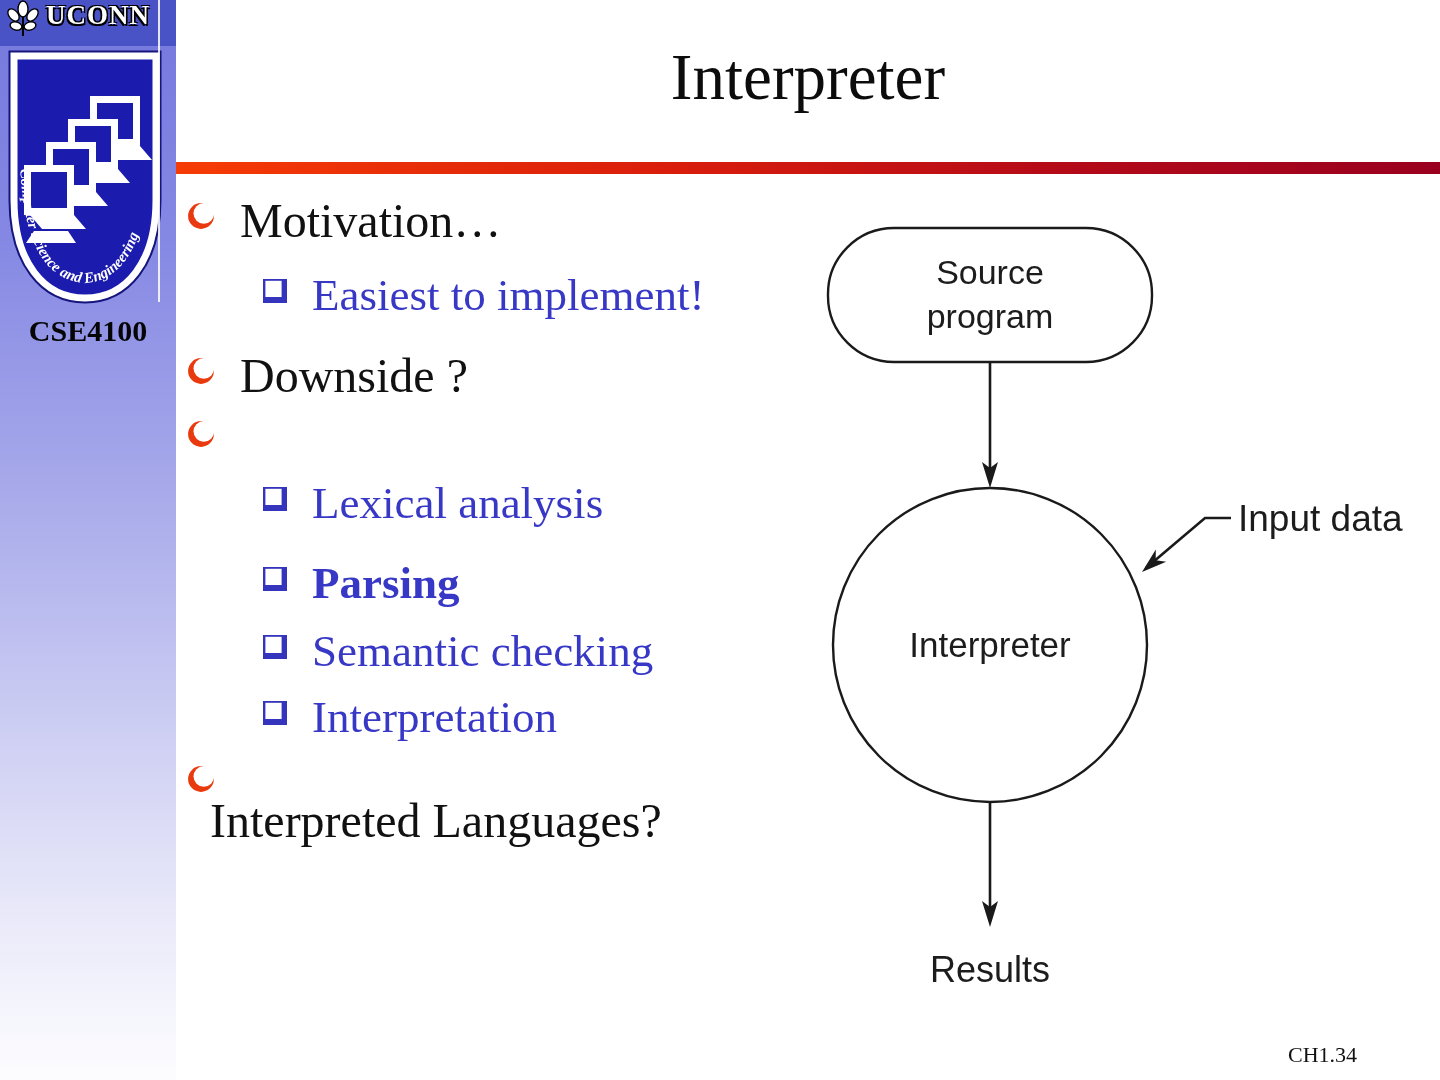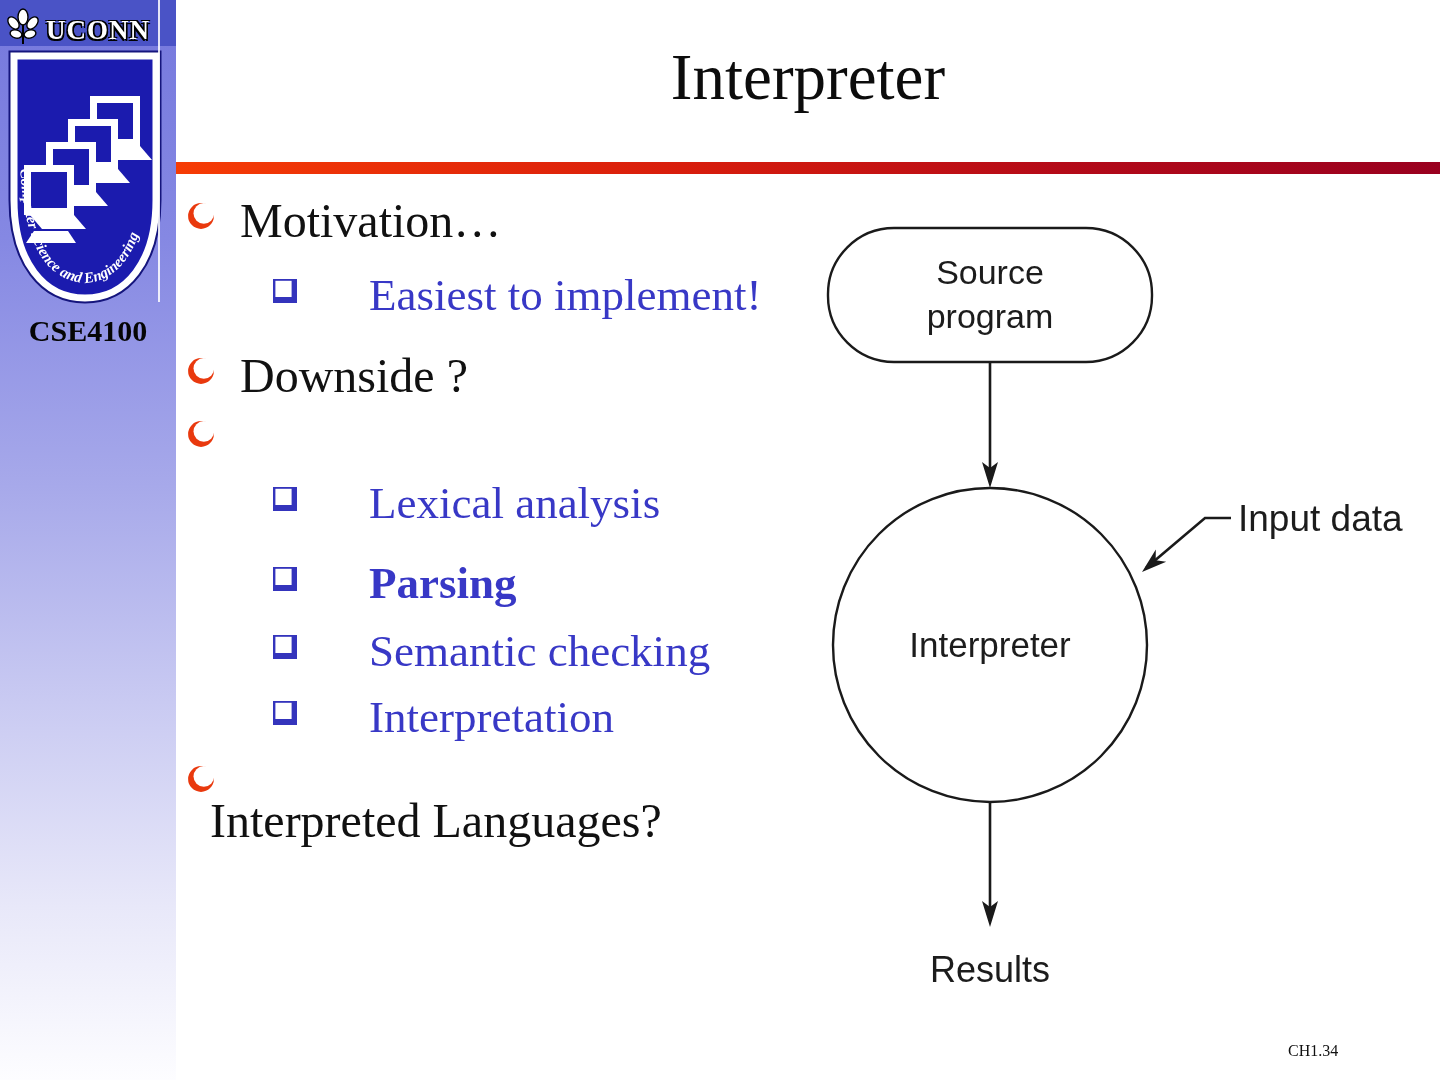--- a/index.html
+++ b/index.html
@@ -5,21 +5,21 @@
   html,body{margin:0;padding:0;}
   body{width:1440px;height:1080px;overflow:hidden;background:#ffffff;
        font-family:"Liberation Sans",sans-serif;}
   .slide{position:relative;width:1440px;height:1080px;background:#ffffff;}
 
   
   .sidebar{position:absolute;left:0;top:0;width:176px;height:1080px;
     background:linear-gradient(180deg,#7578dd 0%,#8588e3 22%,#a7a9ea 45%,
                #c9caf2 65%,#e8e8f9 84%,#fdfdff 100%);}
   .banner{position:absolute;left:0;top:0;width:176px;height:46px;background:#4a53c6;
-    display:flex;align-items:flex-end;gap:6px;padding-left:6px;box-sizing:border-box;}
+    display:flex;align-items:flex-start;gap:6px;padding-left:6px;box-sizing:border-box;}
   .banner .uconn{color:#ffffff;font-family:"Liberation Serif",serif;font-weight:bold;
     font-size:27px;letter-spacing:1px;
     text-shadow:1.5px 1.5px 0 #000,-1.5px -1.5px 0 #000,1.5px -1.5px 0 #000,-1.5px 1.5px 0 #000;}
   .leaf{width:34px;height:38px;flex:0 0 auto;}
   .vline{position:absolute;left:158px;top:0;width:2px;height:302px;
     background:rgba(255,255,255,.85);}
   .shield{position:absolute;left:4px;top:50px;width:162px;height:255px;}
   .arc-text{fill:#ffffff;font-family:"Liberation Serif",serif;font-style:italic;
     font-size:15px;font-weight:bold;}
   .course{position:absolute;left:0;top:314px;width:176px;text-align:center;
@@ -30,21 +30,21 @@
     font-family:"Liberation Serif",serif;font-weight:400;font-size:65px;color:#0c0c0c;}
   .rule{position:absolute;left:176px;top:162px;width:1264px;height:12px;
     background:linear-gradient(90deg,#f63c05 0%,#d81d0c 40%,#b40a18 70%,#99001f 100%);}
 
   
   .bullets{position:absolute;left:0;top:0;width:100%;height:100%;}
   .row{position:absolute;display:flex;align-items:flex-start;}
   .row .bt{font-family:"Liberation Serif",serif;line-height:1.12;white-space:nowrap;}
   .row.l1{left:186px;}
   .row.l1 .bt{font-size:48px;color:#111111;margin-left:24px;text-align:center;}
-  .row.l2{left:270px;gap:47px;}
+  .row.l2{left:260px;}
   .row.l2 .bt{font-size:45px;color:#3838c6;margin-left:22px;}
   .b{width:30px;height:30px;flex:0 0 auto;}
   .l1b{margin-top:7px;}
   .l2b{margin-top:6px;}
   .row:nth-child(1){top:194px;}
   .row:nth-child(2){top:270px;}
   .row:nth-child(3){top:349px;}
   .row:nth-child(4){top:412px;}
   .row:nth-child(5){top:478px;}
   .row:nth-child(6){top:558px;font-weight:bold;}
@@ -55,21 +55,21 @@
 
   
   .diagram{position:absolute;left:790px;top:210px;width:650px;height:800px;}
   .dshape{fill:none;stroke:#1a1a1a;stroke-width:2.4;}
   .dline{stroke:#1a1a1a;stroke-width:2.6;fill:none;}
   .dhead{fill:#1a1a1a;stroke:none;}
   .dtext{fill:#1c1c1c;font-family:"Liberation Sans",sans-serif;}
 
   
   .footer{position:absolute;left:1288px;top:1042px;
-    font-family:"Liberation Serif",serif;font-size:16px;color:#111111;}
+    font-family:"Liberation Serif",serif;font-size:22px;color:#111111;}
 </style>
 </head>
 <body>
 
 <div class="slide">
 
   <aside class="sidebar">
     <div class="banner">
       <svg class="leaf" viewBox="0 0 34 38">
         <g stroke="#000000" stroke-width="1.4" fill="#ffffff">

